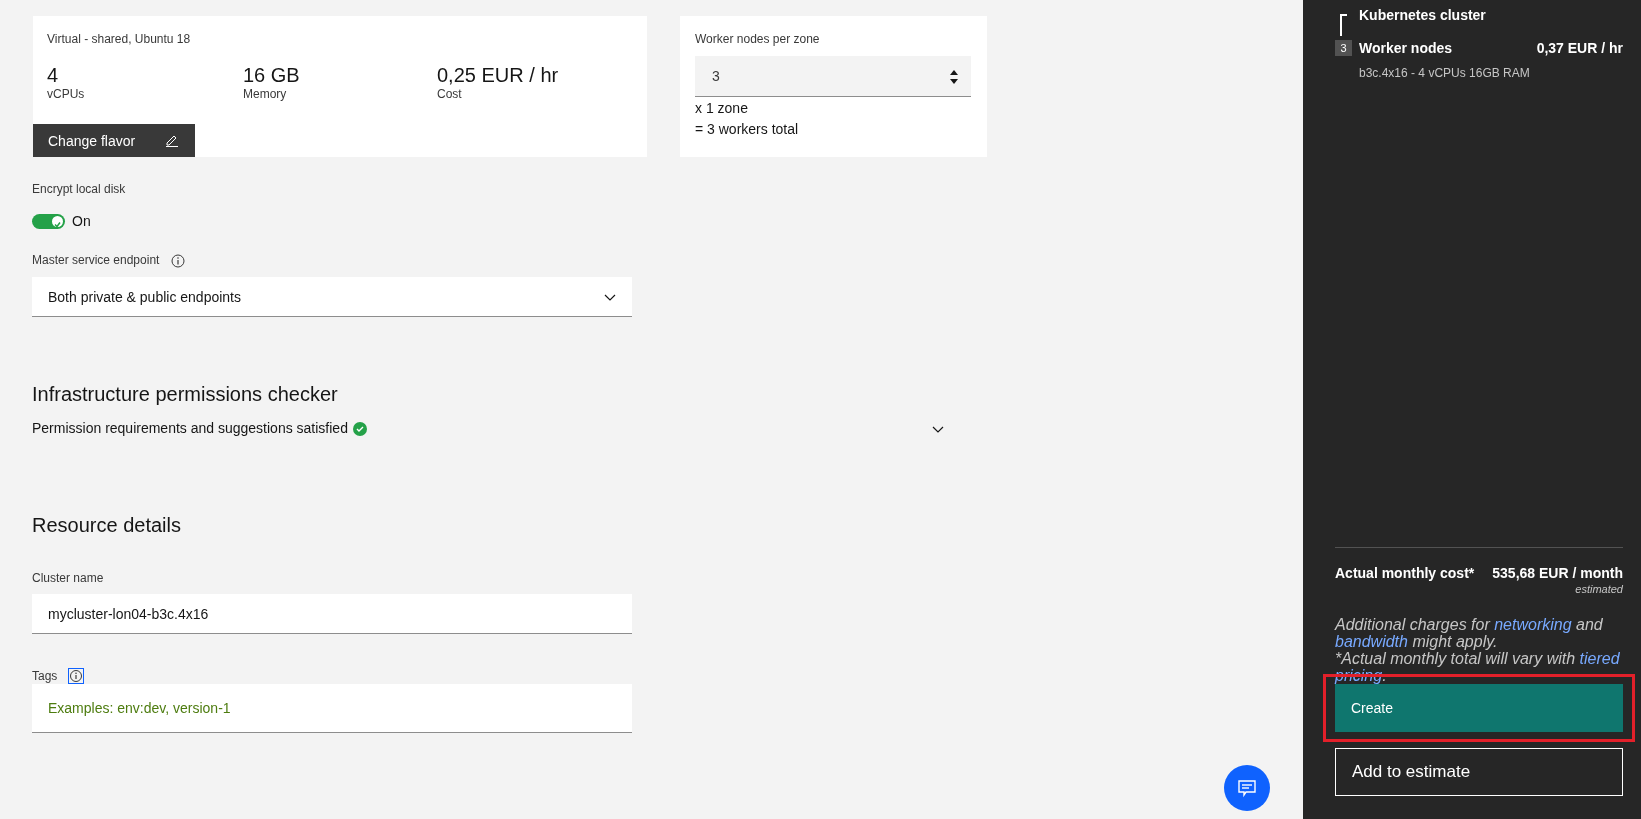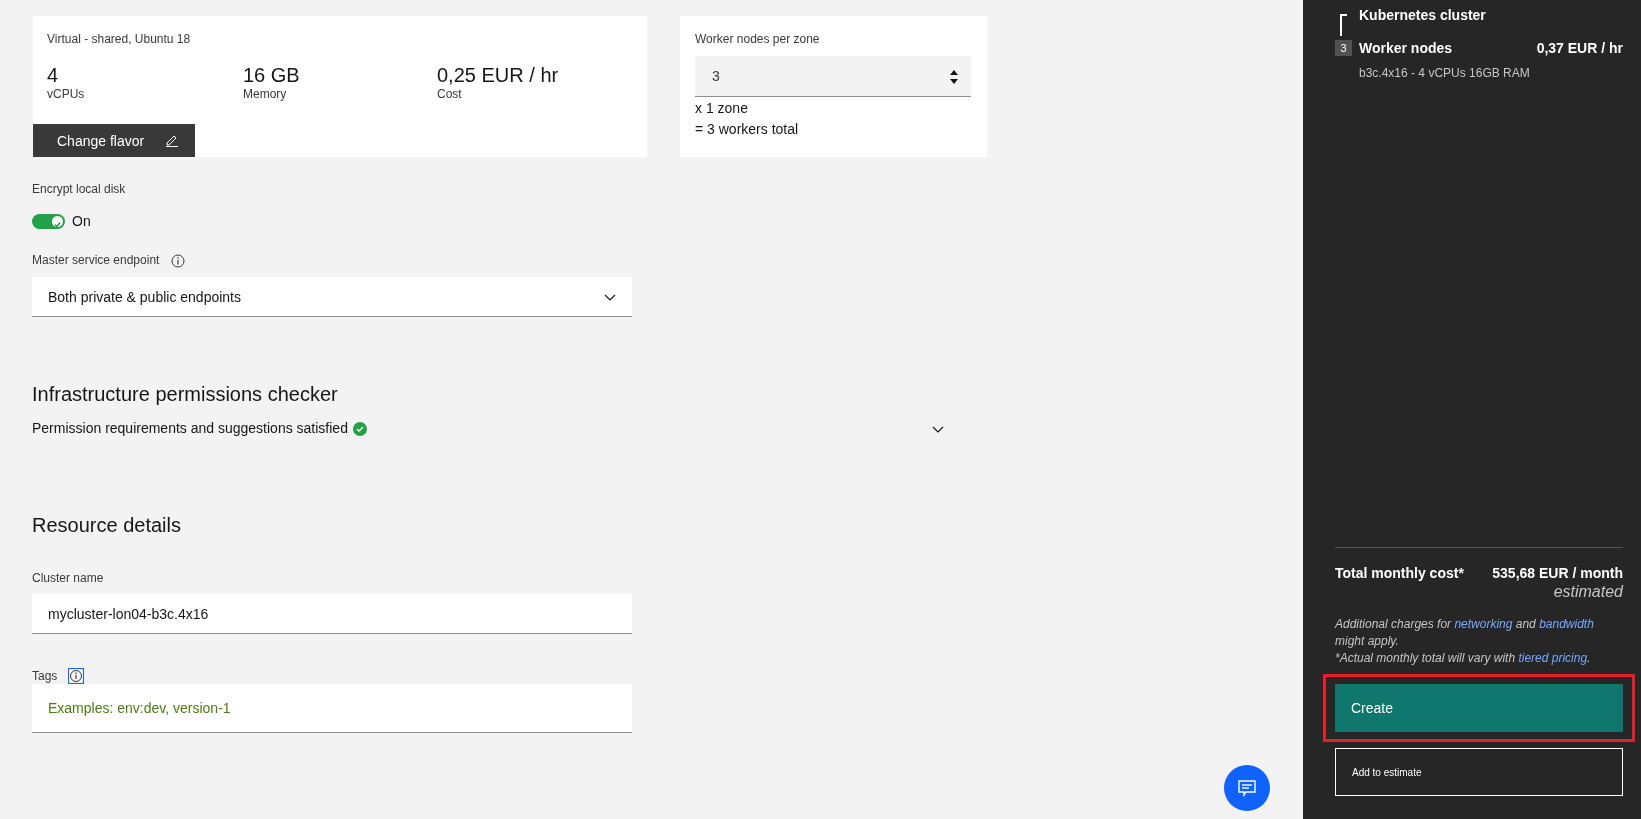--- a/index.html
+++ b/index.html
@@ -7,44 +7,44 @@
   body { background: #f3f3f3; font-family: "Liberation Sans", "DejaVu Sans", sans-serif; color: #161616; position: relative; }
   .abs { position: absolute; }
 
   
   .card { position: absolute; background: #fff; }
   .card-flavor { left: 33px; top: 16px; width: 614px; height: 141px; }
   .card-workers { left: 680px; top: 16px; width: 307px; height: 141px; }
   .small-label { font-size: 12px; color: #393939; }
   .stat-val { font-size: 20px; color: #161616; }
   .stat-lbl { font-size: 12px; color: #393939; }
-  .change-flavor { position: absolute; left: 0; top: 108px; width: 162px; height: 33px; background: #393939; color: #fff; font-size: 14px; border: none; display: flex; align-items: center; padding-left: 24px; cursor: pointer; }
+  .change-flavor { position: absolute; left: 0; top: 108px; width: 162px; height: 33px; background: #393939; color: #fff; font-size: 14px; border: none; display: flex; align-items: center; padding-left: 15px; cursor: pointer; }
   .change-flavor .pencil { position: absolute; right: 16px; top: 9px; width: 14px; height: 14px; }
 
   .num-input { position: absolute; left: 15px; top: 40px; width: 276px; height: 41px; background: #f3f3f3; border-bottom: 1px solid #8d8d8d; font-size: 14px; padding-left: 17px; display: flex; align-items: center; color: #393939; }
   .num-input .spin { position: absolute; right: 12px; top: 12px; width: 10px; height: 18px; }
 
   .toggle { position: absolute; left: 32px; top: 214px; width: 33px; height: 15px; background: #24a148; border-radius: 8px; cursor: pointer; }
   .toggle .knob { position: absolute; right: 2px; top: 2px; width: 11px; height: 11px; background: #fff; border-radius: 50%; }
 
   .field { position: absolute; left: 32px; width: 600px; background: #fff; border-bottom: 1px solid #8d8d8d; font-size: 14px; display: flex; align-items: center; padding-left: 16px; color: #161616; }
   .heading { position: absolute; font-size: 20px; color: #161616; font-weight: normal; }
 
   .info-icon { display: inline-block; width: 14px; height: 14px; vertical-align: middle; }
 
   
   .panel { position: absolute; left: 1303px; top: 0; width: 338px; height: 819px; background: #262626; color: #f4f4f4; }
   .panel .bold { font-weight: bold; font-size: 14px; color: #fff; }
   .panel .sub { font-size: 12px; color: #c6c6c6; }
   .badge { position: absolute; left: 32px; top: 40px; width: 17px; height: 16px; background: #525252; color: #fff; font-size: 11px; text-align: center; line-height: 16px; }
-  .note { position: absolute; left: 32px; top: 616px; width: 290px; font-size: 12px; font-style: italic; color: #c6c6c6; line-height: 17px; }
+  .note { position: absolute; left: 32px; top: 616px; width: 290px; font-size: 16px; font-style: italic; color: #c6c6c6; line-height: 17px; }
   .note a { color: #78a9ff; text-decoration: none; }
   .btn-create { position: absolute; left: 32px; top: 684px; width: 288px; height: 48px; background: #0f766e; color: #fff; font-size: 14px; border: none; text-align: left; padding-left: 16px; cursor: pointer; }
   .highlight { position: absolute; left: 20px; top: 674px; width: 312px; height: 68px; border: 3px solid #e3202a; pointer-events: none; }
-  .btn-estimate { position: absolute; left: 32px; top: 748px; width: 288px; height: 48px; background: transparent; color: #fff; font-size: 10px; border: 1px solid #fff; text-align: left; padding-left: 16px; cursor: pointer; }
+  .btn-estimate { position: absolute; left: 32px; top: 748px; width: 288px; height: 48px; background: transparent; color: #fff; font-size: 17px; border: 1px solid #fff; text-align: left; padding-left: 16px; cursor: pointer; }
 
   .chat-btn { position: absolute; left: 1224px; top: 765px; width: 46px; height: 46px; border-radius: 50%; background: #0f62fe; border: none; cursor: pointer; }
 </style>
 </head>
 <body>
 
 <div class="card card-flavor">
   <div class="abs small-label" style="left:14px;top:16px;">Virtual - shared, Ubuntu 18</div>
   <div class="abs" style="left:14px;top:48px;">
     <div class="stat-val">4</div>
@@ -149,23 +149,23 @@
     <path d="M1 22 V1 H7" fill="none" stroke="#fff" stroke-width="2"></path>
   </svg>
   <div class="abs bold" style="left:56px;top:7px;">Kubernetes cluster</div>
   <div class="badge">3</div>
   <div class="abs bold" style="left:56px;top:40px;">Worker nodes</div>
   <div class="abs bold" style="right:18px;top:40px;">0,37 EUR / hr</div>
   <div class="abs sub" style="left:56px;top:66px;">b3c.4x16 - 4 vCPUs 16GB RAM</div>
 
   <div class="abs" style="left:32px;top:547px;width:288px;height:1px;background:#525252;"></div>
 
-  <div class="abs bold" style="left:32px;top:565px;font-size:14px;">Total monthly cost*</div>
+  <div class="abs bold" style="left:32px;top:565px;font-size:14px;">Actual monthly cost*</div>
   <div class="abs bold" style="right:18px;top:565px;font-size:14px;">535,68 EUR / month</div>
-  <div class="abs" style="right:18px;top:583px;font-size:16px;font-style:italic;color:#c6c6c6;">estimated</div>
+  <div class="abs" style="right:18px;top:583px;font-size:11px;font-style:italic;color:#c6c6c6;">estimated</div>
 
   <div class="note">
     <span>Additional charges for </span><a href="#">networking</a><span> and </span><a href="#">bandwidth</a><span> might apply.</span><br>
     <span>*Actual monthly total will vary with </span><a href="#">tiered pricing</a><span>.</span>
   </div>
 
   <button class="btn-create">Create</button>
   <div class="highlight"></div>
   <button class="btn-estimate">Add to estimate</button>
 </aside>

